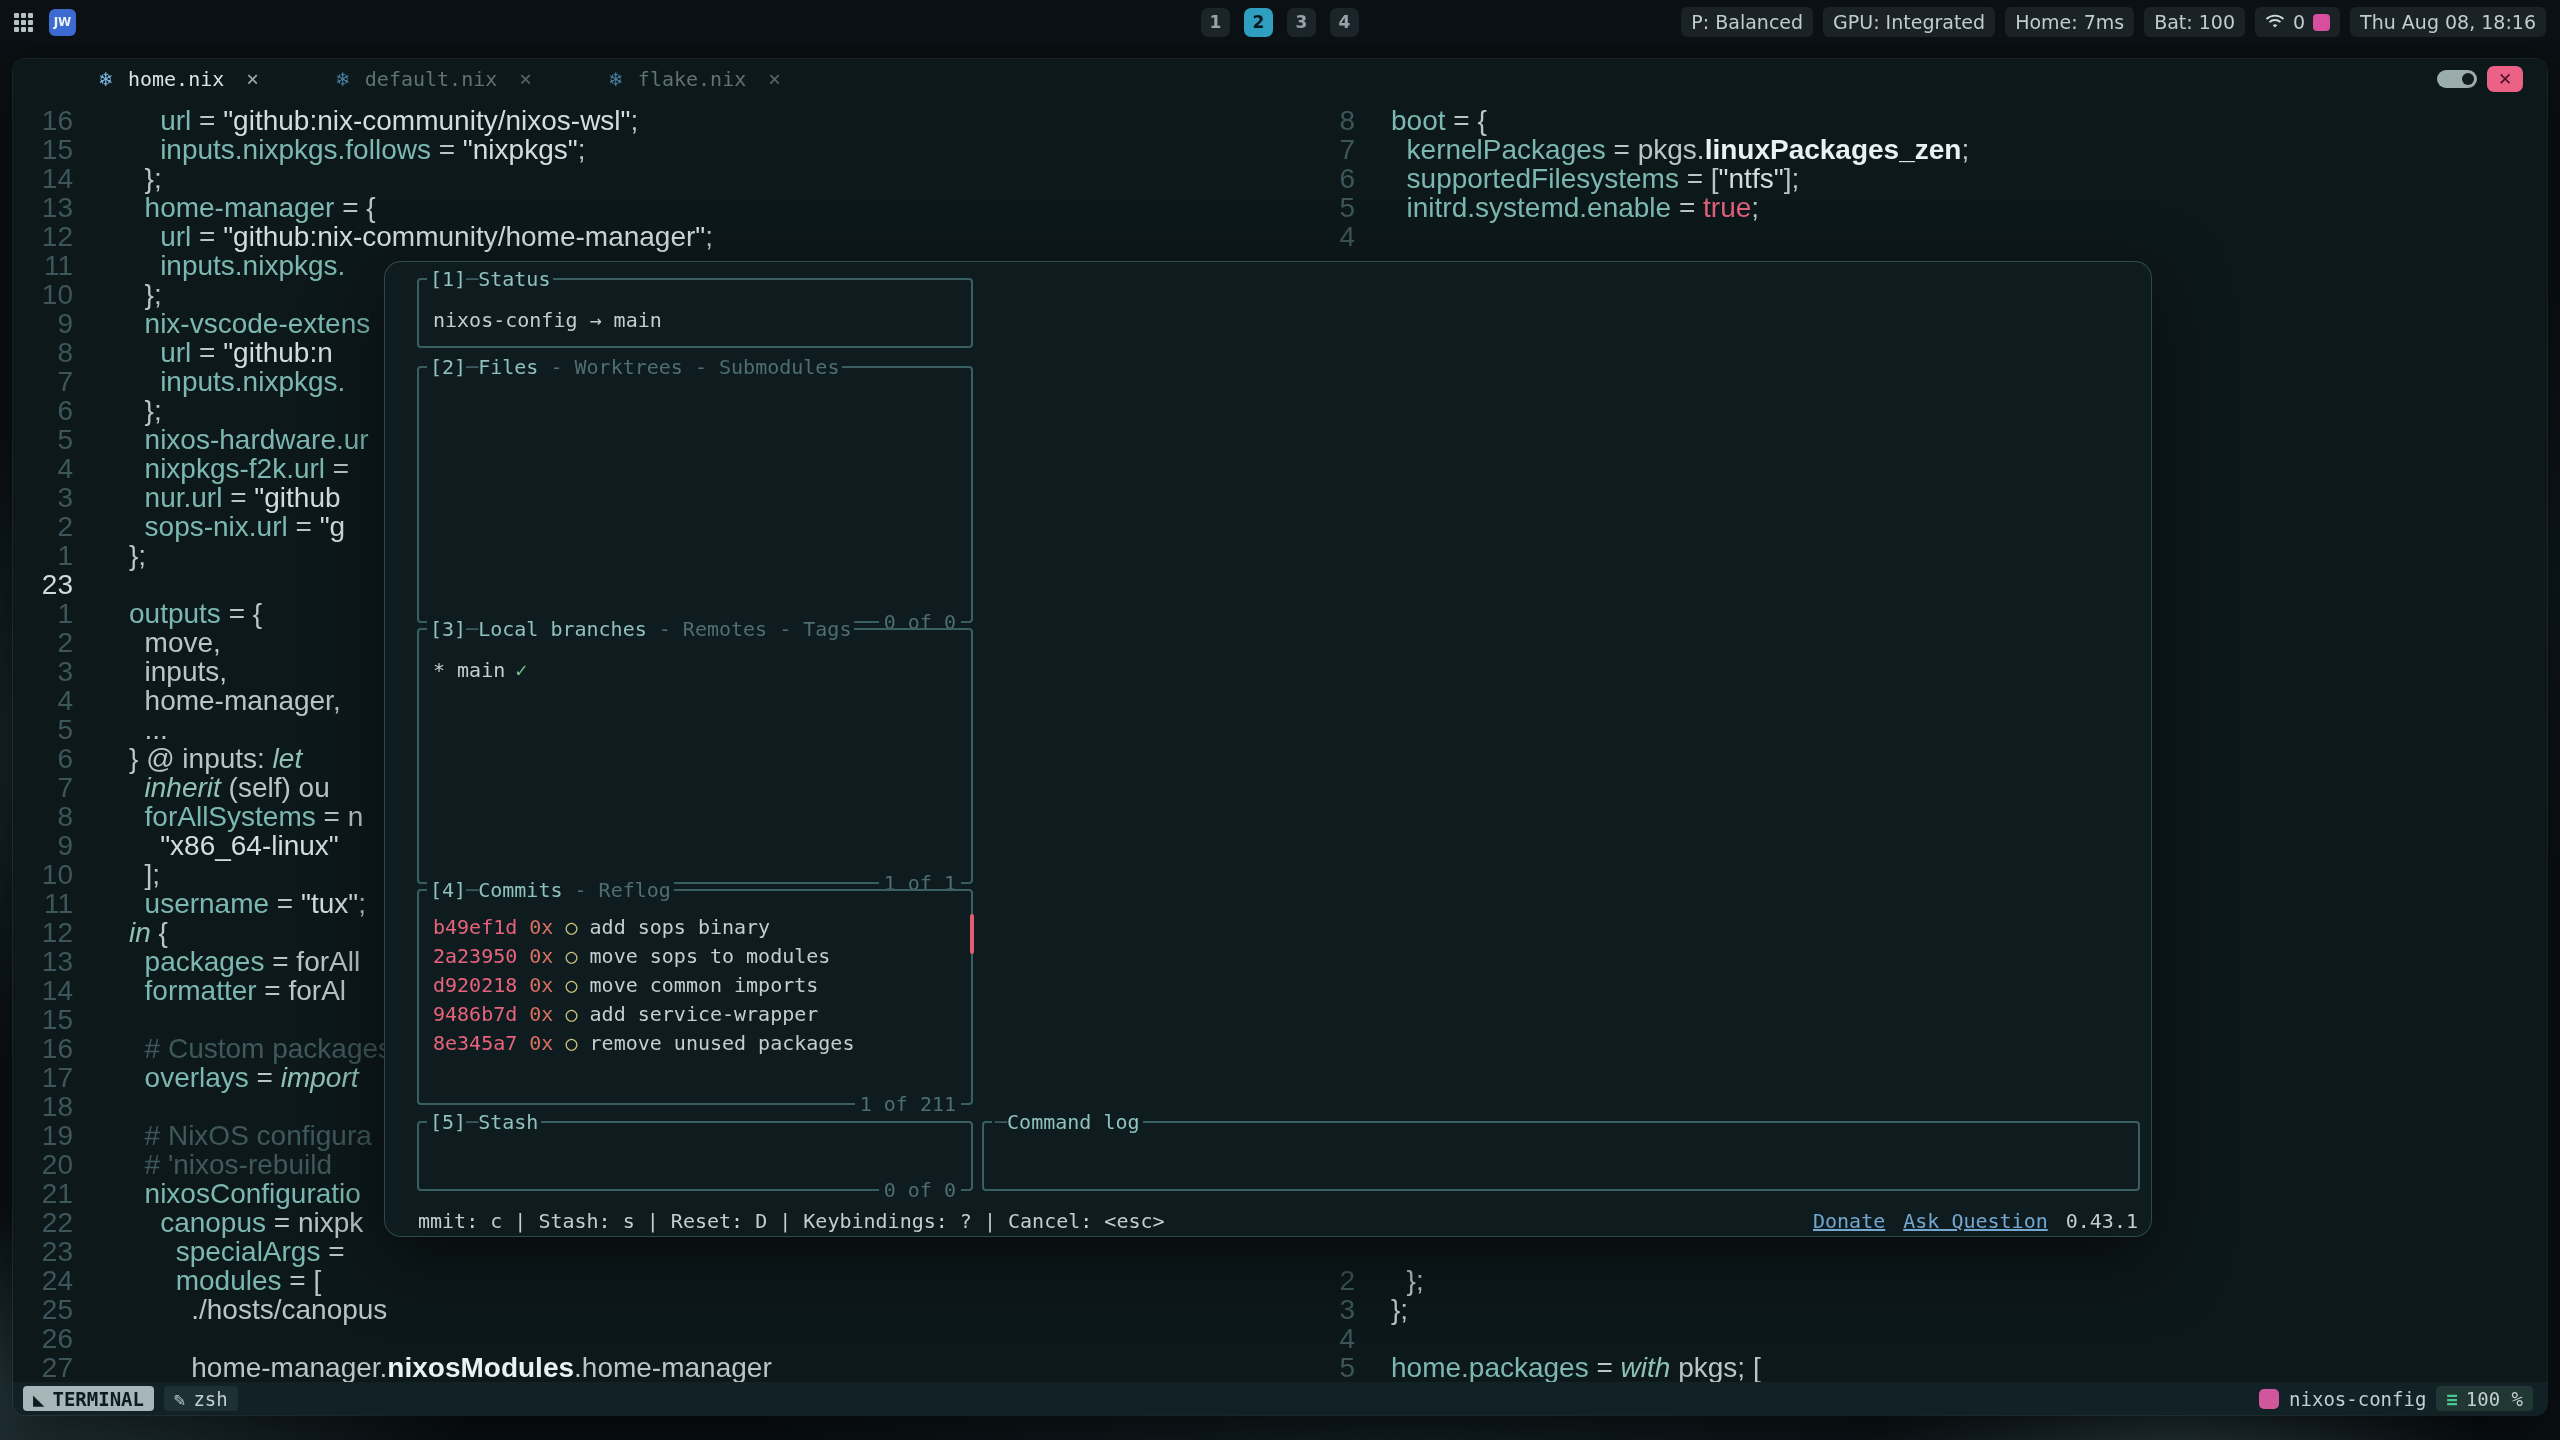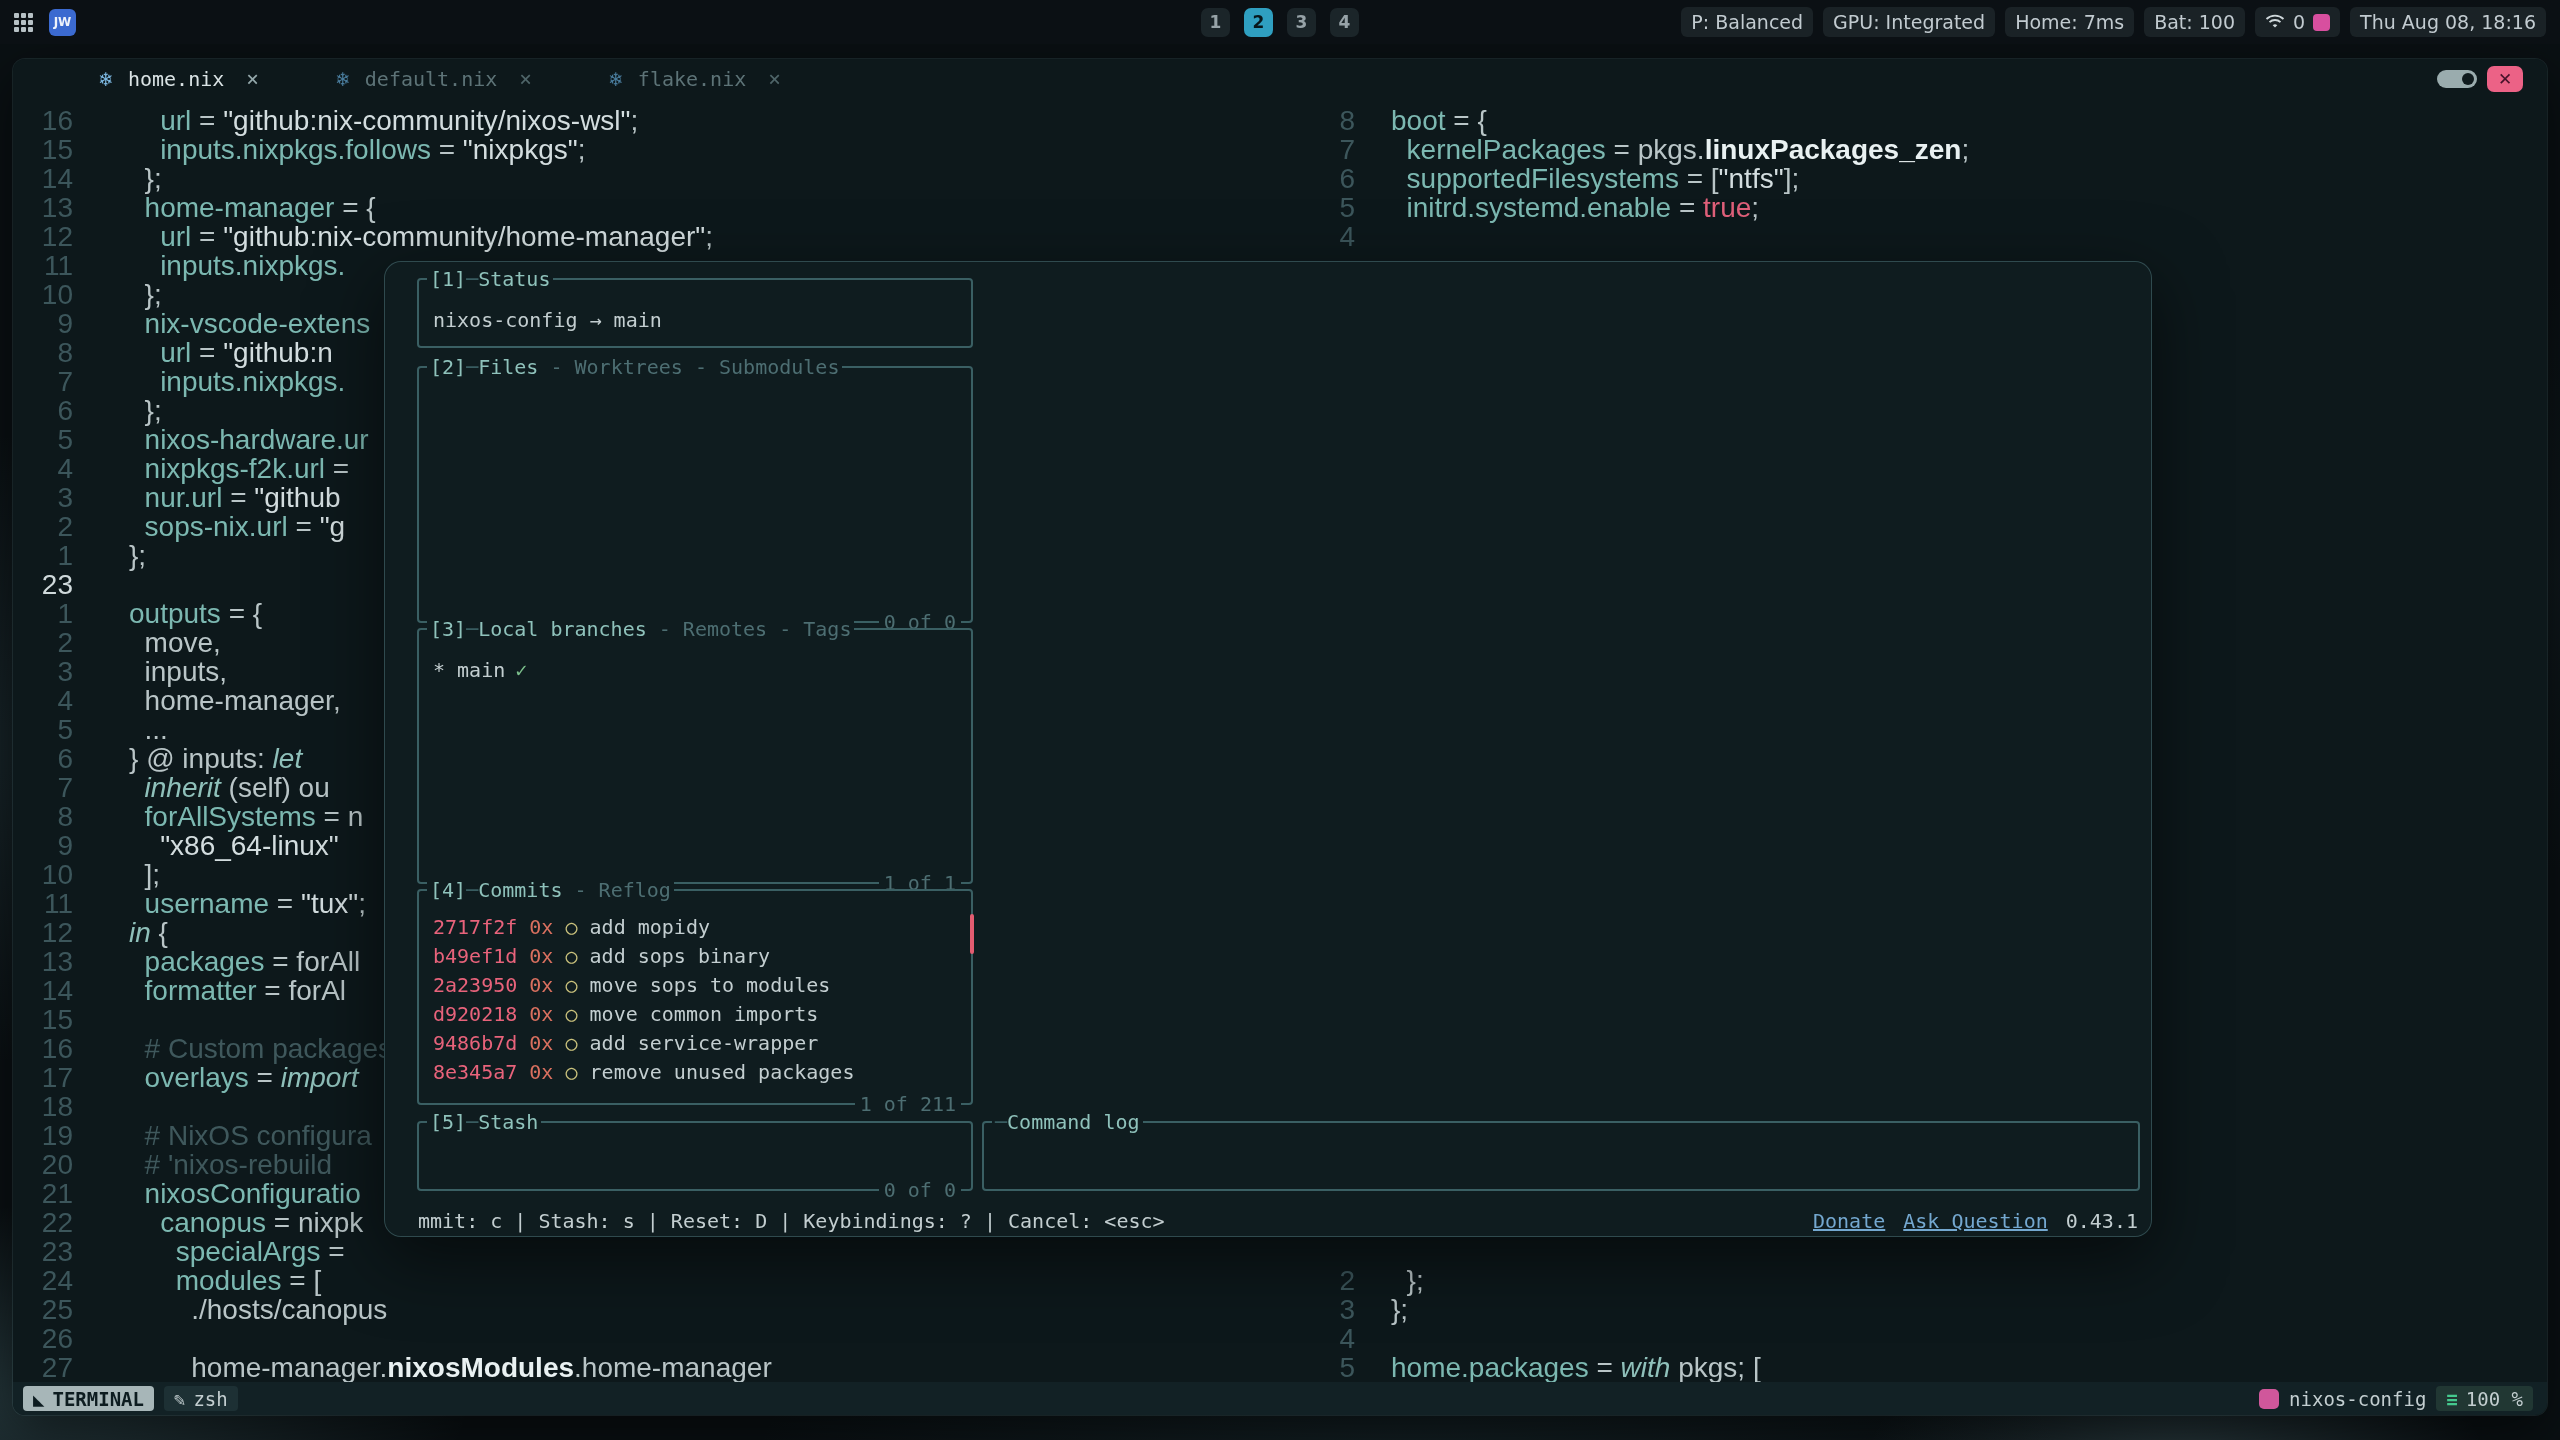--- a/index.html
+++ b/index.html
@@ -268,21 +268,20 @@
 
         <div class="lg-box" id="lg-branches">
           <div class="lg-title"><span class="lg-num">[3]</span><span class="lg-dash">─</span><span class="lg-main">Local branches</span><span class="lg-sub"> - Remotes - Tags</span></div>
           <div class="lg-content"><span>* main</span><span class="ok">✓</span></div>
           <div class="lg-count">1 of 1</div>
         </div>
 
         <div class="lg-box" id="lg-commits">
           <div class="lg-title"><span class="lg-num">[4]</span><span class="lg-dash">─</span><span class="lg-main">Commits</span><span class="lg-sub"> - Reflog</span></div>
           <div class="lg-rows">
-              <div class="lg-row"><span class="c-hash">2717f2f </span><span class="c-auth">0x </span><span class="c-mark">○ </span><span class="c-msg">add mopidy</span></div>
               <div class="lg-row"><span class="c-hash">b49ef1d </span><span class="c-auth">0x </span><span class="c-mark">○ </span><span class="c-msg">add sops binary</span></div>
               <div class="lg-row"><span class="c-hash">2a23950 </span><span class="c-auth">0x </span><span class="c-mark">○ </span><span class="c-msg">move sops to modules</span></div>
               <div class="lg-row"><span class="c-hash">d920218 </span><span class="c-auth">0x </span><span class="c-mark">○ </span><span class="c-msg">move common imports</span></div>
               <div class="lg-row"><span class="c-hash">9486b7d </span><span class="c-auth">0x </span><span class="c-mark">○ </span><span class="c-msg">add service-wrapper</span></div>
               <div class="lg-row"><span class="c-hash">8e345a7 </span><span class="c-auth">0x </span><span class="c-mark">○ </span><span class="c-msg">remove unused packages</span></div>
             </div>
           <div class="lg-scroll"></div>
           <div class="lg-count">1 of 211</div>
         </div>
 

